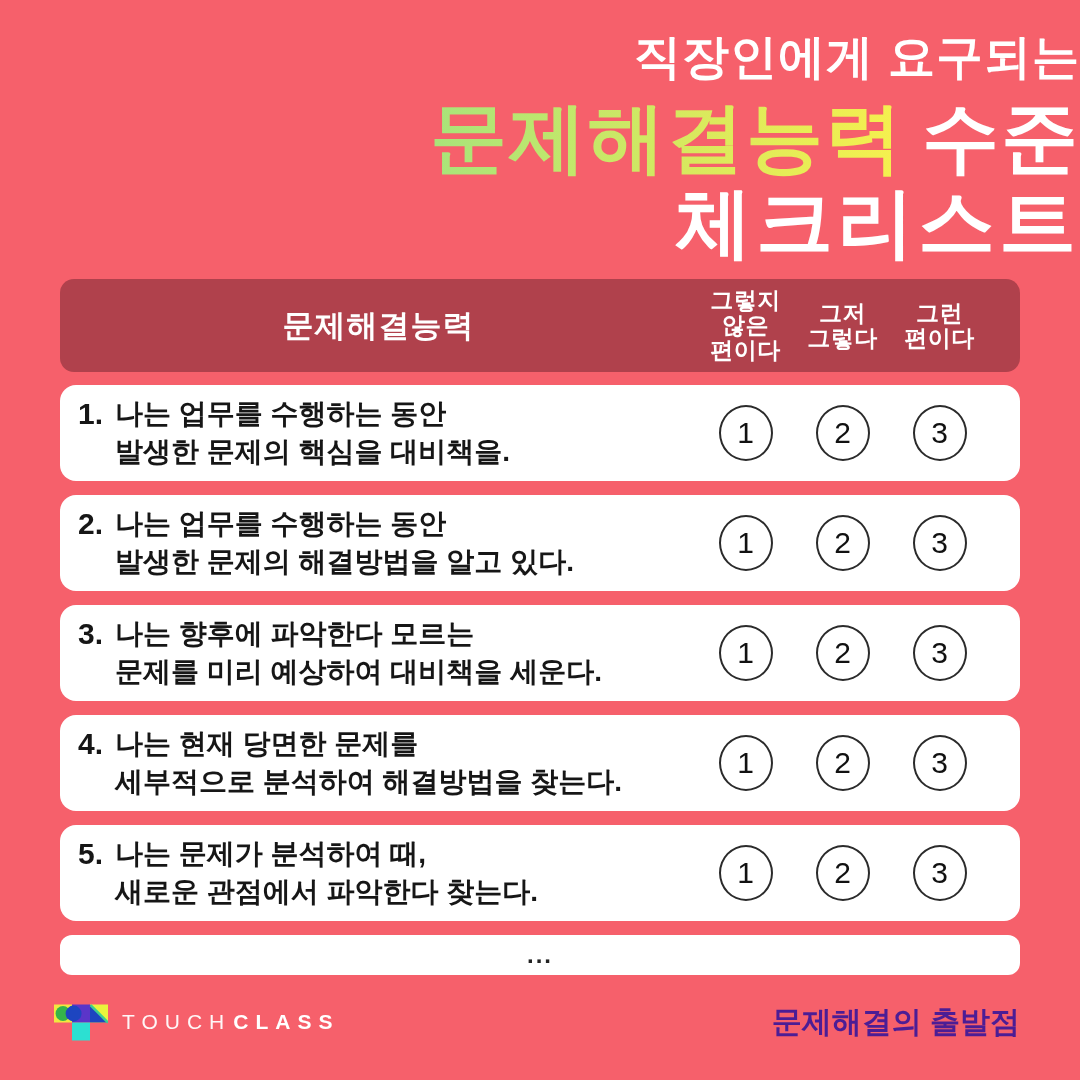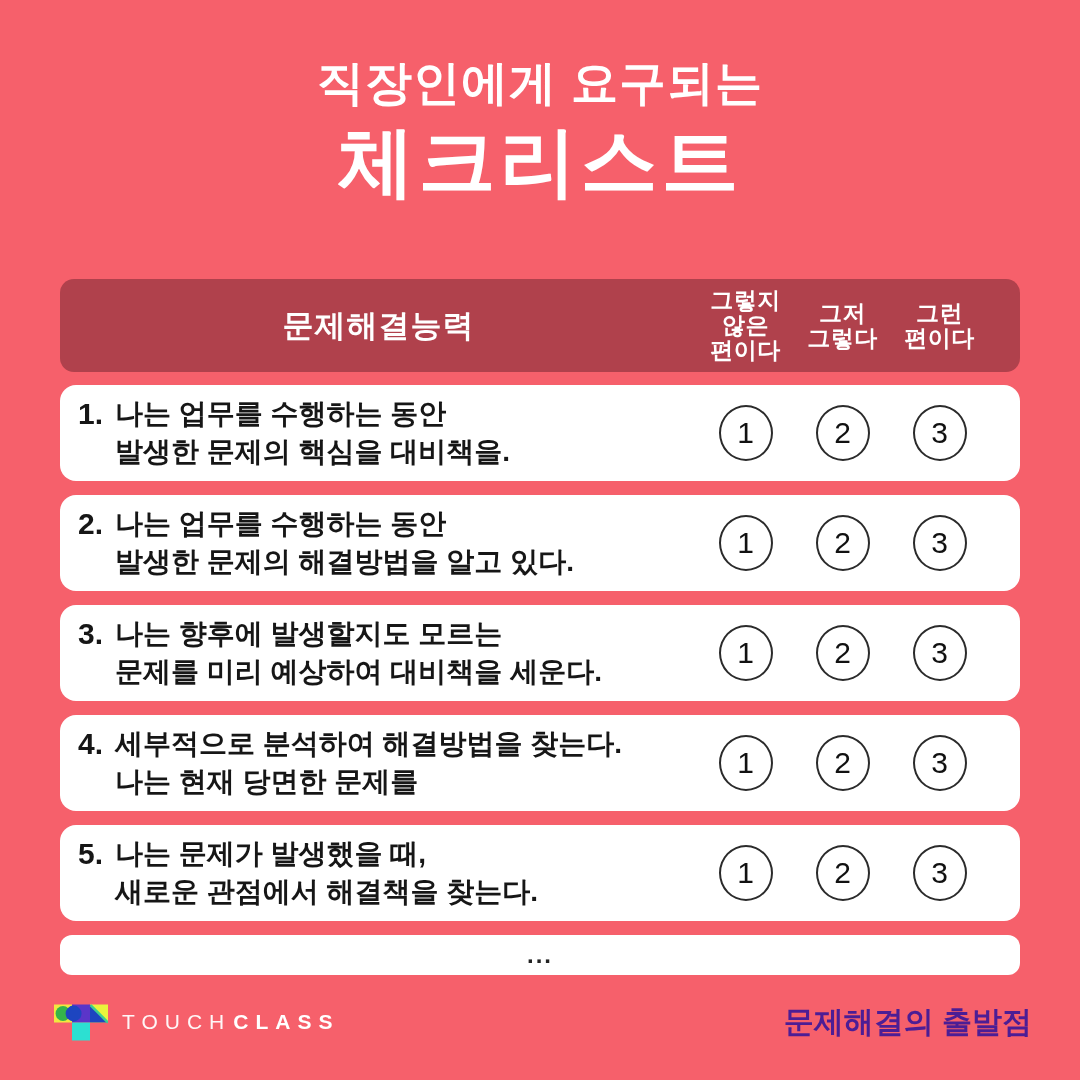--- a/index.html
+++ b/index.html
@@ -6,21 +6,21 @@
   body{
     width:1080px;height:1080px;
     font-family:"Liberation Sans","DejaVu Sans",sans-serif;
     -webkit-font-smoothing:antialiased;
   }
   .canvas{
     position:relative;width:1080px;height:1080px;
     background:#f6606b;overflow:hidden;
   }
   
-  .title{ text-align:center; padding-top:52px; color:#ffffff; }
+  .title{ text-align:right; padding-top:26px; color:#ffffff; }
   .t1{ font-size:47px; font-weight:600; letter-spacing:1px; }
   .t2{ font-size:77px; font-weight:800; margin-top:10px; letter-spacing:2px; line-height:1.0;}
   .t2 .hl{
     background:linear-gradient(90deg,#a8e47a 0%,#d8e95e 55%,#f6f04e 100%);
     -webkit-background-clip:text; background-clip:text;
     color:transparent; -webkit-text-fill-color:transparent;
   }
   .t2 .rest{ margin-left:18px; }
   .t3{ font-size:77px; font-weight:800; margin-top:8px; letter-spacing:4px; line-height:1.0;}
 
@@ -61,35 +61,38 @@
     box-sizing:border-box; cursor:pointer; background:#ffffff;
   }
   .more-row{
     height:40px; background:#ffffff; border-radius:12px;
     display:flex; align-items:center; justify-content:center;
     font-size:24px; font-weight:800; color:#222222; letter-spacing:2px;
   }
 
   
   .footer{
-    position:absolute; left:54px; right:48px; top:998px; height:48px;
+    position:absolute; left:54px; right:60px; top:998px; height:48px;
     display:flex; align-items:center;
   }
   .brand{ margin-left:14px; letter-spacing:7px; font-size:21px; color:#ffffff; display:flex;}
   .brand .touch{ font-weight:300; opacity:0.95; }
   .brand .class{ font-weight:800; margin-left:2px; }
   .tagline{ margin-left:auto; font-size:30px; font-weight:700; color:#4c1d95; }
 </style>
 </head>
 <body>
 
 <div class="canvas">
 
   <div class="title">
     <div class="t1">직장인에게 요구되는</div>
+    <div class="t2">
+      <span class="hl">문제해결능력</span><span class="rest">수준</span>
+    </div>
     <div class="t3">체크리스트</div>
   </div>
 
   <div class="table">
 
     <div class="thead grid-row">
       <div class="thead-title">문제해결능력</div>
       <div class="col-h">
         <span>그렇지</span>
         <span>않은</span>
@@ -128,48 +131,48 @@
       </div>
       <div class="opt">1</div>
       <div class="opt">2</div>
       <div class="opt">3</div>
     </div>
 
     <div class="trow grid-row">
       <div class="q">
         <span class="q-num">3.</span>
         <span class="q-text">
-          <span>나는 향후에 발생할지도 모르는</span>
+          <span>나는 향후에 파악한다 모르는</span>
           <span>문제를 미리 예상하여 대비책을 세운다.</span>
         </span>
       </div>
       <div class="opt">1</div>
       <div class="opt">2</div>
       <div class="opt">3</div>
     </div>
 
     <div class="trow grid-row">
       <div class="q">
         <span class="q-num">4.</span>
         <span class="q-text">
+          <span>나는 현재 당면한 문제를</span>
           <span>세부적으로 분석하여 해결방법을 찾는다.</span>
-          <span>나는 현재 당면한 문제를</span>
         </span>
       </div>
       <div class="opt">1</div>
       <div class="opt">2</div>
       <div class="opt">3</div>
     </div>
 
     <div class="trow grid-row">
       <div class="q">
         <span class="q-num">5.</span>
         <span class="q-text">
-          <span>나는 문제가 발생했을 때,</span>
-          <span>새로운 관점에서 해결책을 찾는다.</span>
+          <span>나는 문제가 분석하여 때,</span>
+          <span>새로운 관점에서 파악한다 찾는다.</span>
         </span>
       </div>
       <div class="opt">1</div>
       <div class="opt">2</div>
       <div class="opt">3</div>
     </div>
 
     <div class="more-row">...</div>
   </div>
 

